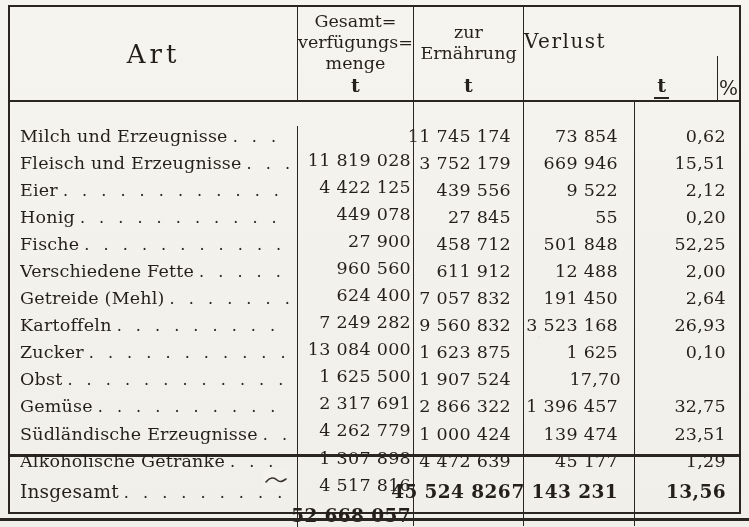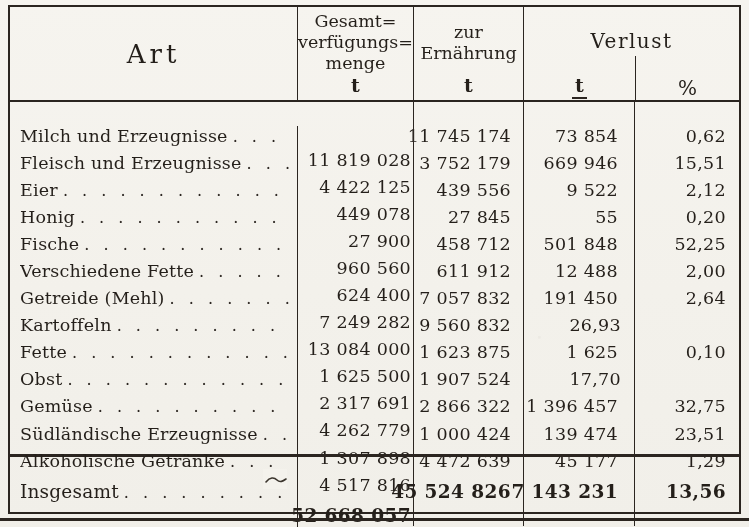--- a/index.html
+++ b/index.html
@@ -34,21 +34,21 @@
   .hcell { border-left:1.5px solid #2b2520; position:relative; }
   .hcell:first-child { border-left:none; }
   .h-art {
     display:flex; align-items:center; justify-content:center;
     font-size:26px; letter-spacing:4px;
   }
   .h-stack { display:flex; flex-direction:column; align-items:center; }
   .hdr-lines { flex:1; display:flex; flex-direction:column; align-items:center; justify-content:center; padding-top:4px; }
   .hdr-lines span { font-size:17.5px; line-height:21px; }
   .hdr-unit { font-weight:bold; font-size:19px; padding-bottom:4px; line-height:22px; }
-  .h-verlust { display:flex; flex-direction:column; }
+  .h-verlust { display:flex; }
   .verlust-label { text-align:center; padding-top:22px; font-size:20px; letter-spacing:1.5px; }
   .verlust-units { flex:1; display:grid; grid-template-columns:111px 1fr; align-items:end; }
   .vu { text-align:center; font-weight:bold; font-size:19px; padding-bottom:4px; line-height:22px; }
   .vu-pct { border-left:1.5px solid #2b2520; height:44px; display:flex; align-items:flex-end; justify-content:center; font-size:20px; }
   .unit-t-underlined { border-bottom:2px solid #2b2520; padding:0 3px 1px; }
 
   
   .body { display:flex; flex-direction:column; }
   .row { height:27.05px; align-items:center; font-size:17.5px; }
   .cell { height:100%; display:flex; align-items:center; }
@@ -179,26 +179,27 @@
         <div class="cell cell-num pr-c">191 450</div>
         <div class="cell cell-num pr-d">2,64</div>
       </div>
 
       <div class="row grid-cols">
         <div class="cell cell-label">
             <div class="label-inner"><span class="lbl">Kartoffeln</span><span class="dots">. . . . . . . . . . . . . . . . . . . . . . . . . . . . . .</span></div>
           </div>
         <div class="cell cell-num pr-a">13 084 000</div>
         <div class="cell cell-num pr-b">9 560 832</div>
+        <div class="cell cell-num pr-c">3 523 168</div>
         <div class="cell cell-num pr-d">26,93</div>
       </div>
 
       <div class="row grid-cols">
         <div class="cell cell-label">
-            <div class="label-inner"><span class="lbl">Fette</span><span class="dots">. . . . . . . . . . . . . . . . . . . . . . . . . . . . . .</span></div>
+            <div class="label-inner"><span class="lbl">Zucker</span><span class="dots">. . . . . . . . . . . . . . . . . . . . . . . . . . . . . .</span></div>
           </div>
         <div class="cell cell-num pr-a">1 625 500</div>
         <div class="cell cell-num pr-b">1 623 875</div>
         <div class="cell cell-num pr-c">1 625</div>
         <div class="cell cell-num pr-d">0,10</div>
       </div>
 
       <div class="row grid-cols">
         <div class="cell cell-label">
             <div class="label-inner"><span class="lbl">Obst</span><span class="dots">. . . . . . . . . . . . . . . . . . . . . . . . . . . . . .</span></div>

